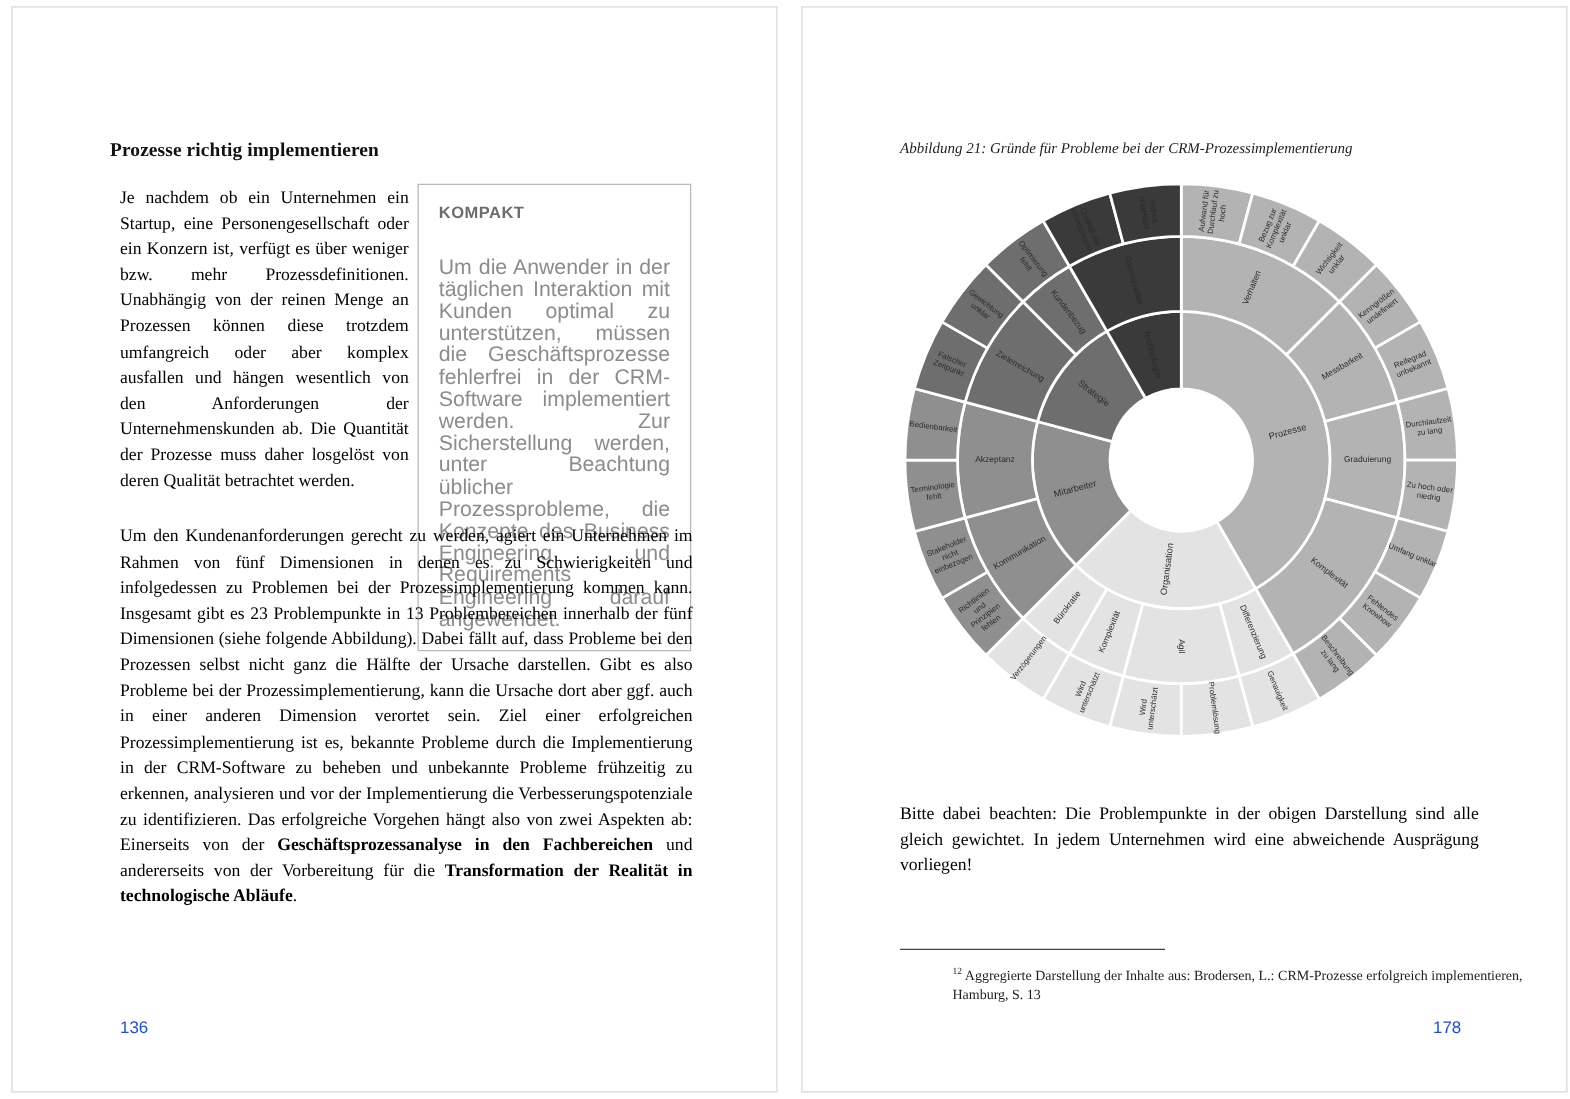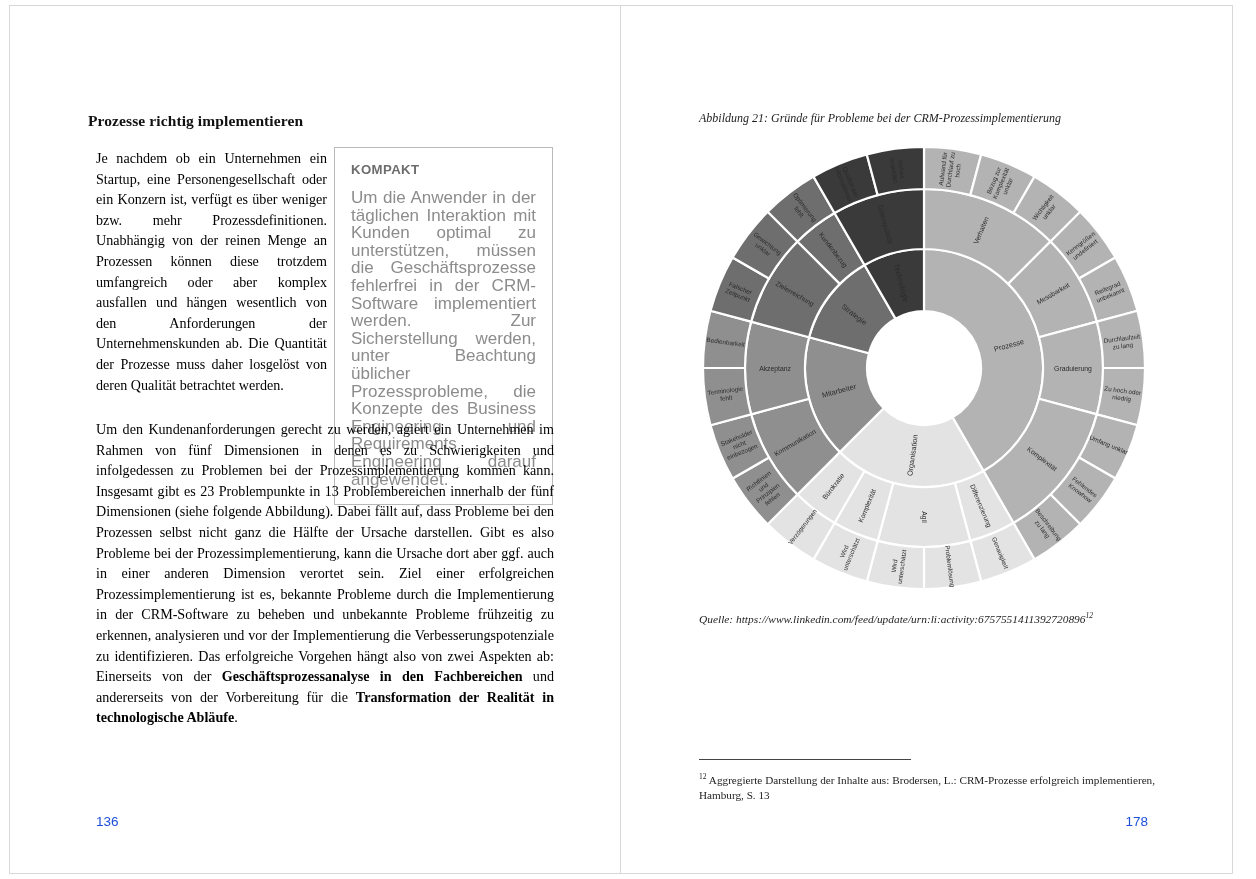--- a/index.html
+++ b/index.html
@@ -3,21 +3,21 @@
 <meta charset="utf-8">
 <style>
   html,body{margin:0;padding:0;}
   body{
     width:1256px;height:879px;
     background:#ffffff;
     font-family:"Liberation Serif", serif;
     overflow:hidden;
     position:relative;
   }
-  .spread{position:absolute;inset:0;display:flex;padding:0;}
+  .spread{position:absolute;inset:0;display:flex;gap:21px;padding:0;}
   .page{
     background:#ffffff;
     position:relative;
     box-shadow:0 0 0 1px #d8d8d8;
   }
   .page-left{width:611px;height:867px;margin-left:10px;margin-top:6px;}
   .page-right{width:611px;height:867px;margin-top:6px;}
 
   
   .col{position:absolute;left:78px;right:68px;}
@@ -34,21 +34,21 @@
   }
   .par-narrow{width:231px;}
   .kompakt{
     position:absolute;left:324px;top:141px;width:219px;
     border:1px solid #b9b9b9;background:#fff;
     padding:14px 16px 16px 16px;box-sizing:border-box;
   }
   .kompakt-title{
     font-family:"Liberation Sans", sans-serif;
     font-weight:bold;font-size:13.2px;color:#6d6d6d;
-    letter-spacing:.4px;margin:0 0 12px 0;
+    letter-spacing:.4px;margin:0 0 28px 0;
   }
   .kompakt-body{
     font-family:"Liberation Sans", sans-serif;
     font-size:17px;line-height:17.6px;color:#8c8c8c;
     text-align:justify;margin:0;
     hyphens:auto;-webkit-hyphens:auto;
   }
   .folio{
     position:absolute;bottom:44px;
     font-family:"Liberation Sans", sans-serif;
@@ -67,20 +67,21 @@
     font-style:italic;font-size:11.4px;color:#1d1d1d;
   }
   .fig-source sup{font-size:7.6px;}
   .footnote-rule{
     width:212px;height:0;border-top:1px solid #444;
   }
   .footnote{
     font-family:"Liberation Serif", serif;
     font-size:11.2px;line-height:15px;color:#1c1c1c;
     text-align:justify;
+    margin-left:42px;
   }
   .footnote sup{font-size:7.6px;}
 
   .chart-wrap{position:absolute;left:0;top:0;}
   svg{display:block;}
   .seg-label{
     font-family:"Liberation Sans", sans-serif;
     fill:#2b2b2b;
   }
 </style>
@@ -300,22 +301,22 @@
           </g>
           <path d="M245.80099103234295,26.530392390115907 A221,221 0 0 1 302.99999999999994,19 L302.99999999999994,61 A179,179 0 0 0 256.6713909266488,67.09927709425676 Z" fill="#3a3a3a" stroke="#ffffff" stroke-width="2.2"></path>
           <g transform="translate(276.8947615559897,41.711027725237926) rotate(82.5)">
             <text x="0" y="-3.75" text-anchor="middle" dominant-baseline="central" font-size="6.3" fill="#ffffff" class="seg-label">Hoheit</text>
             <text x="0" y="3.75" text-anchor="middle" dominant-baseline="central" font-size="6.3" fill="#ffffff" class="seg-label">ungeklärt</text>
           </g>
           <circle cx="303" cy="240" r="57" fill="#ffffff"></circle>
         </svg>
     </div>
 
-    <div class="fig-source" style="position:absolute;left:78px;top:605px;"><span>Quelle: https://www.linkedin.com/feed/update/urn:li:activity:6757551411392720896</span><sup>12</sup></div>
-
+
+    <p class="body-par" style="position:absolute;left:78px;top:635px;width:463px;">Bitte dabei beachten: Die Problempunkte in der obigen Darstellung sind alle gleich gewichtet. In jedem Unternehmen wird eine abweichende Ausprägung vorliegen!</p>
 
     <div class="footnote-rule" style="position:absolute;left:78px;top:753px;"></div>
 
     <div class="footnote" style="position:absolute;left:78px;top:763px;width:456px;"><sup>12</sup> <span>Aggregierte Darstellung der Inhalte aus: Brodersen, L.: CRM-Prozesse erfolgreich implementieren, Hamburg, S. 13</span></div>
 
     <div class="folio folio-right">178</div>
   </div>
 </div>
 
 </body></html>

